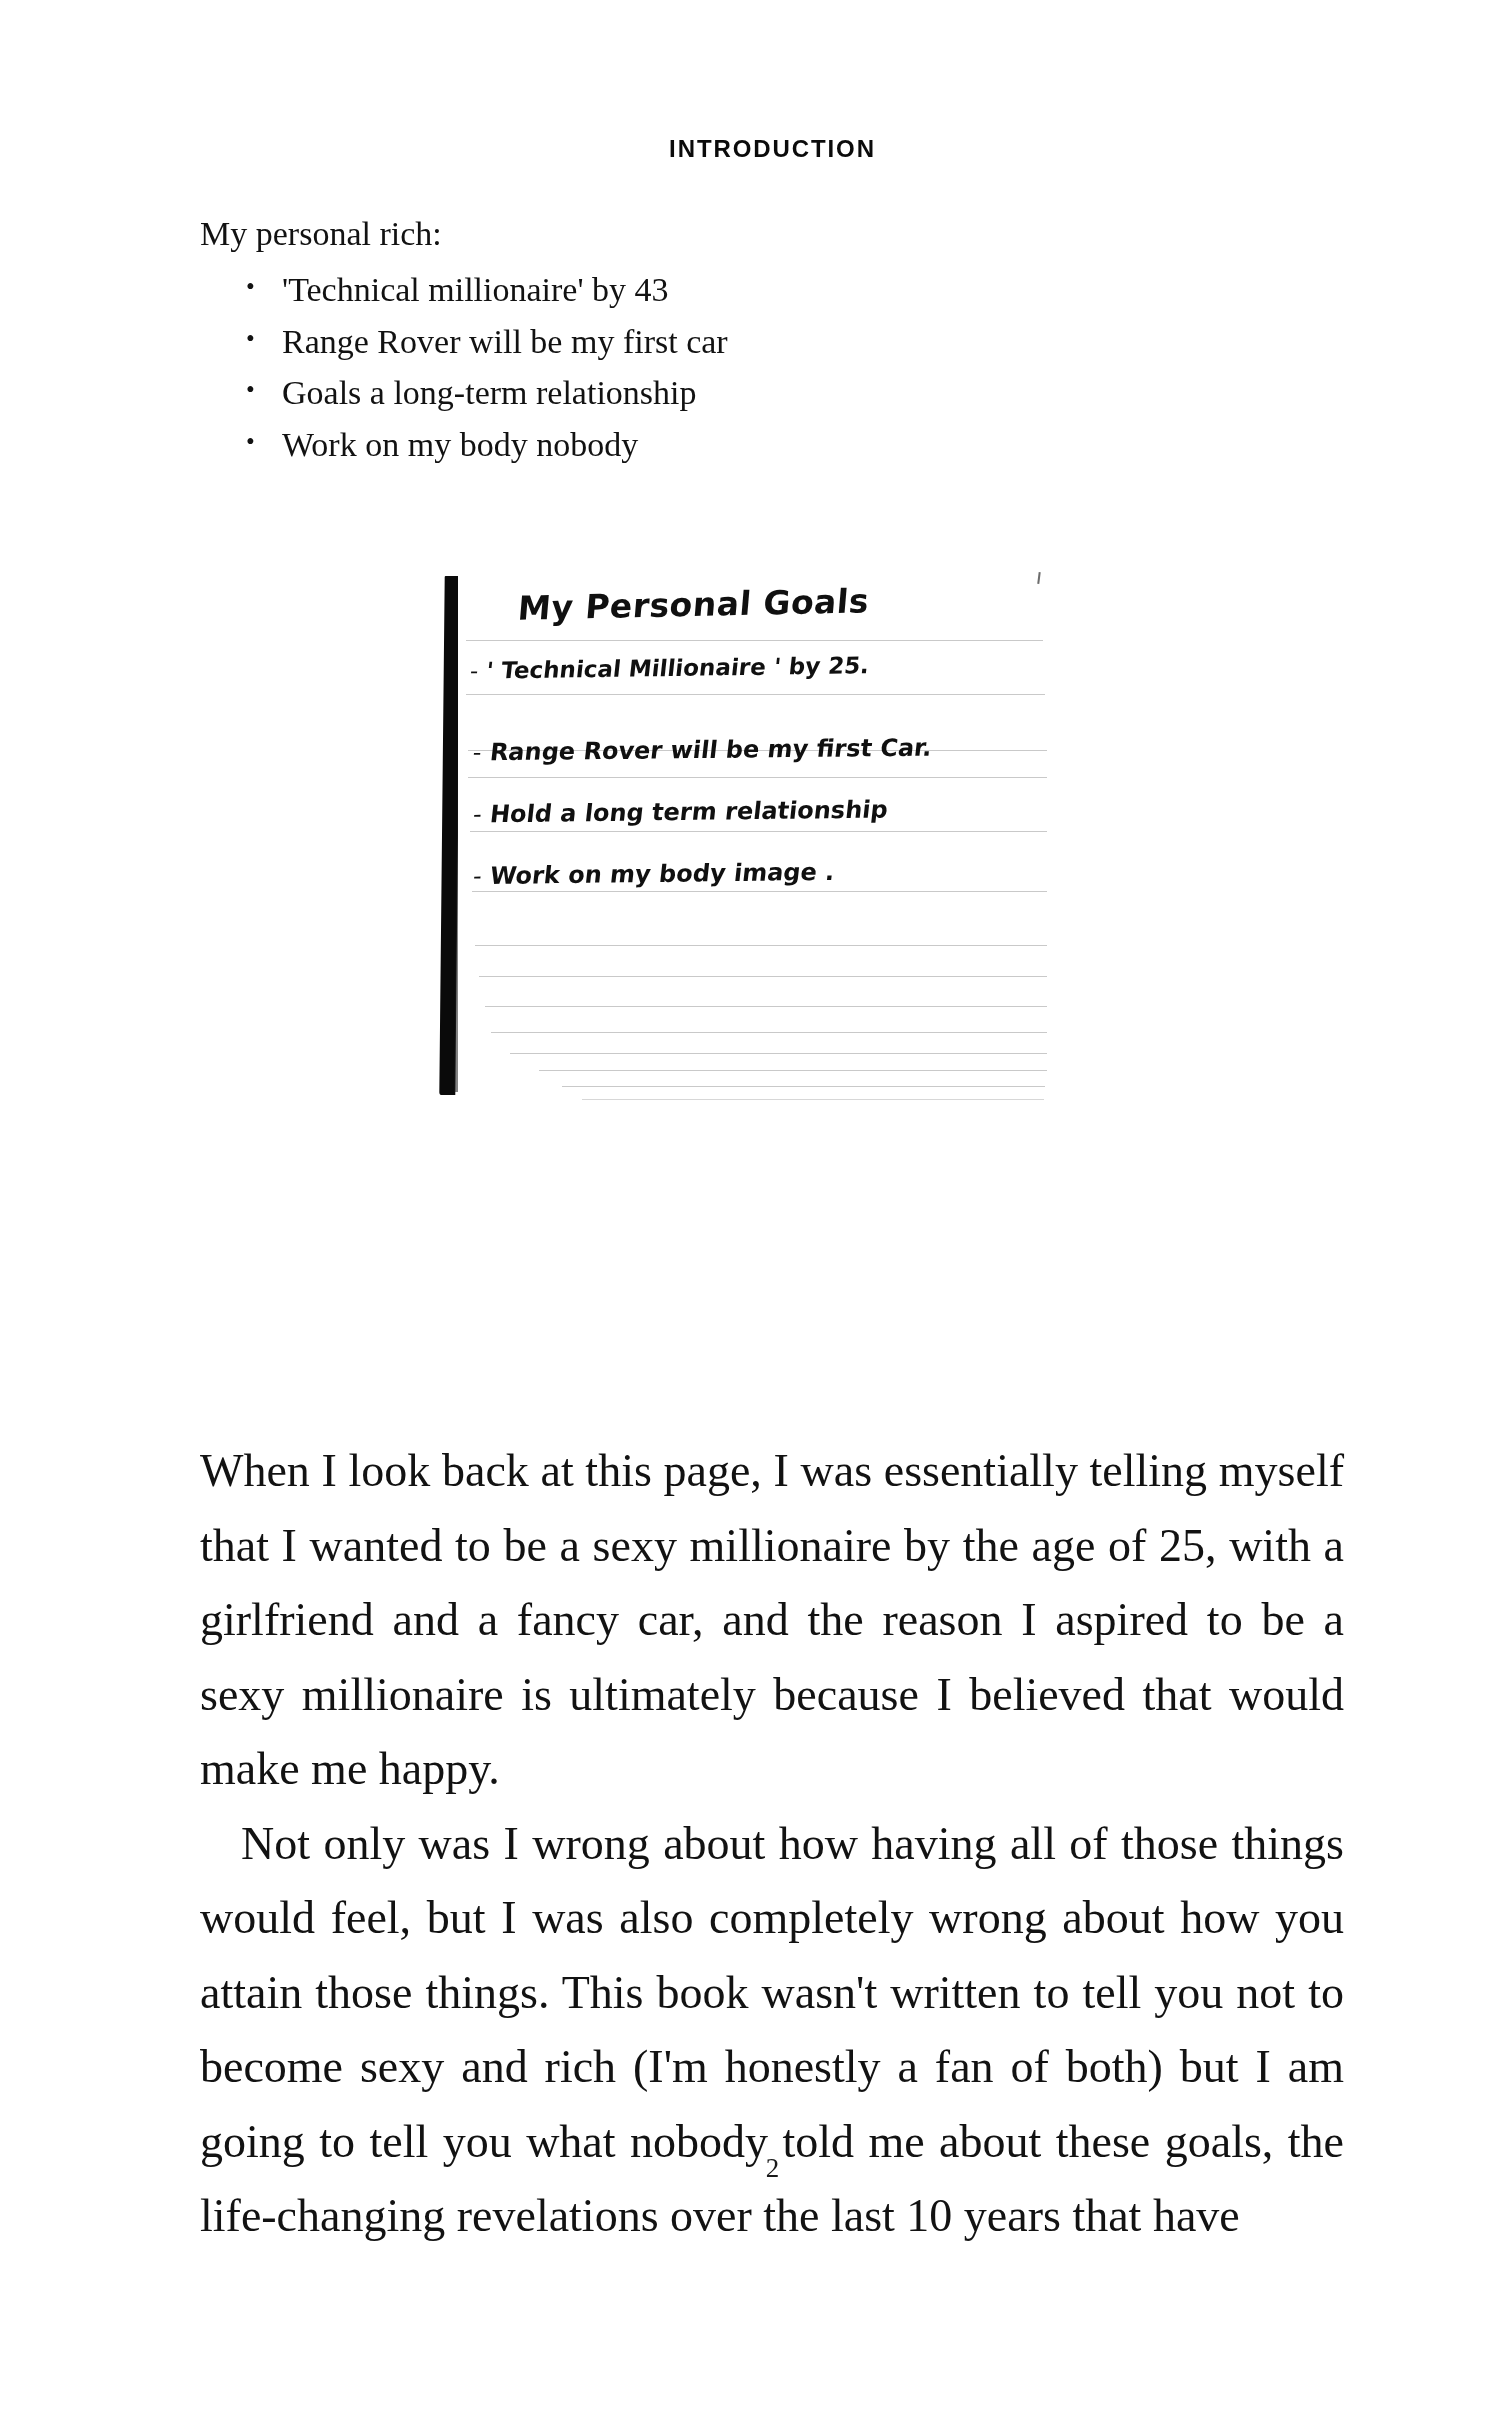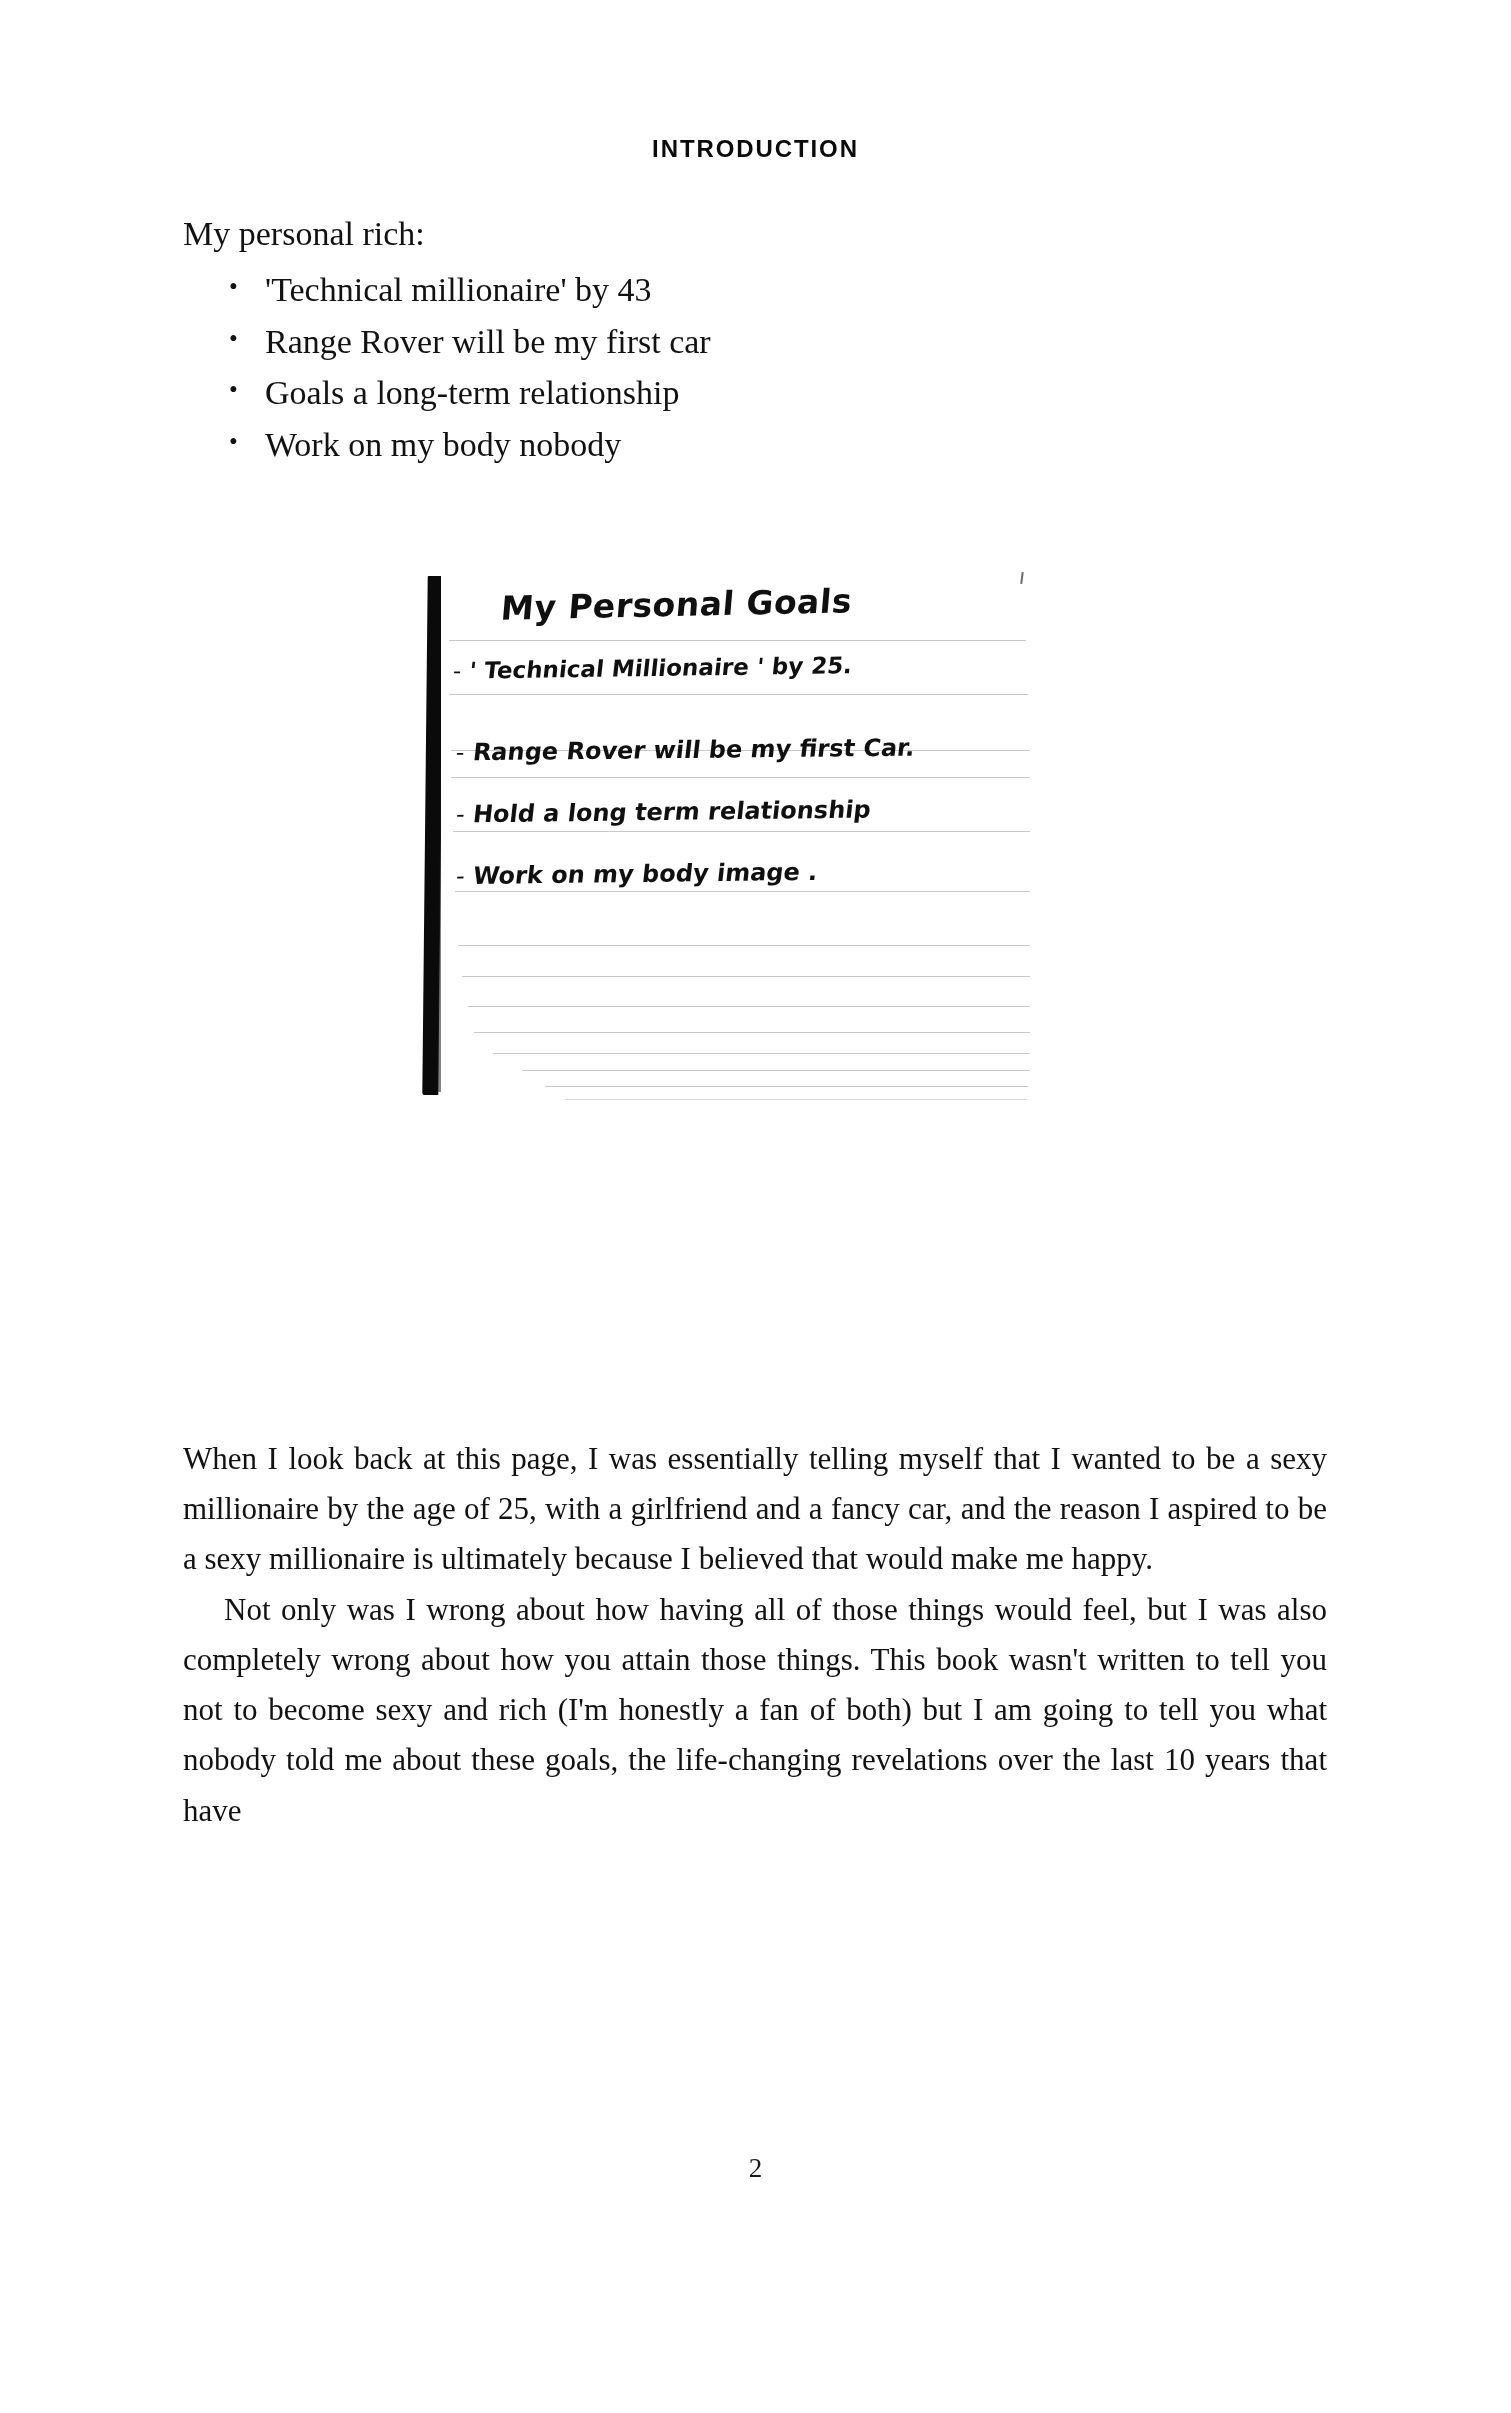--- a/index.html
+++ b/index.html
@@ -11,21 +11,21 @@
     width: 1511px;
     height: 2414px;
     position: relative;
     font-family: "Liberation Serif", serif;
     color: #111111;
     overflow: hidden;
   }
 
   .page {
     position: absolute;
-    left: 0; top: 0;
+    left: 17px; top: 0;
     width: 1308px;
     height: 2414px;
     box-sizing: border-box;
   }
 
   .running-head {
     position: absolute;
     top: 135px;
     left: 0;
     width: 1511px;
@@ -167,21 +167,21 @@
 
   
   .prose {
     position: absolute;
     left: 183px;
     top: 1434px;
     width: 1144px;
   }
   .prose p {
     margin: 0;
-    font-size: 31px;
+    font-size: 46px;
     line-height: 1.62;
     color: #121212;
     text-align: justify;
   }
   .prose p.indent {
     text-indent: 41px;
   }
   .prose p.p-just {
     text-align: justify;
     text-align-last: left;

